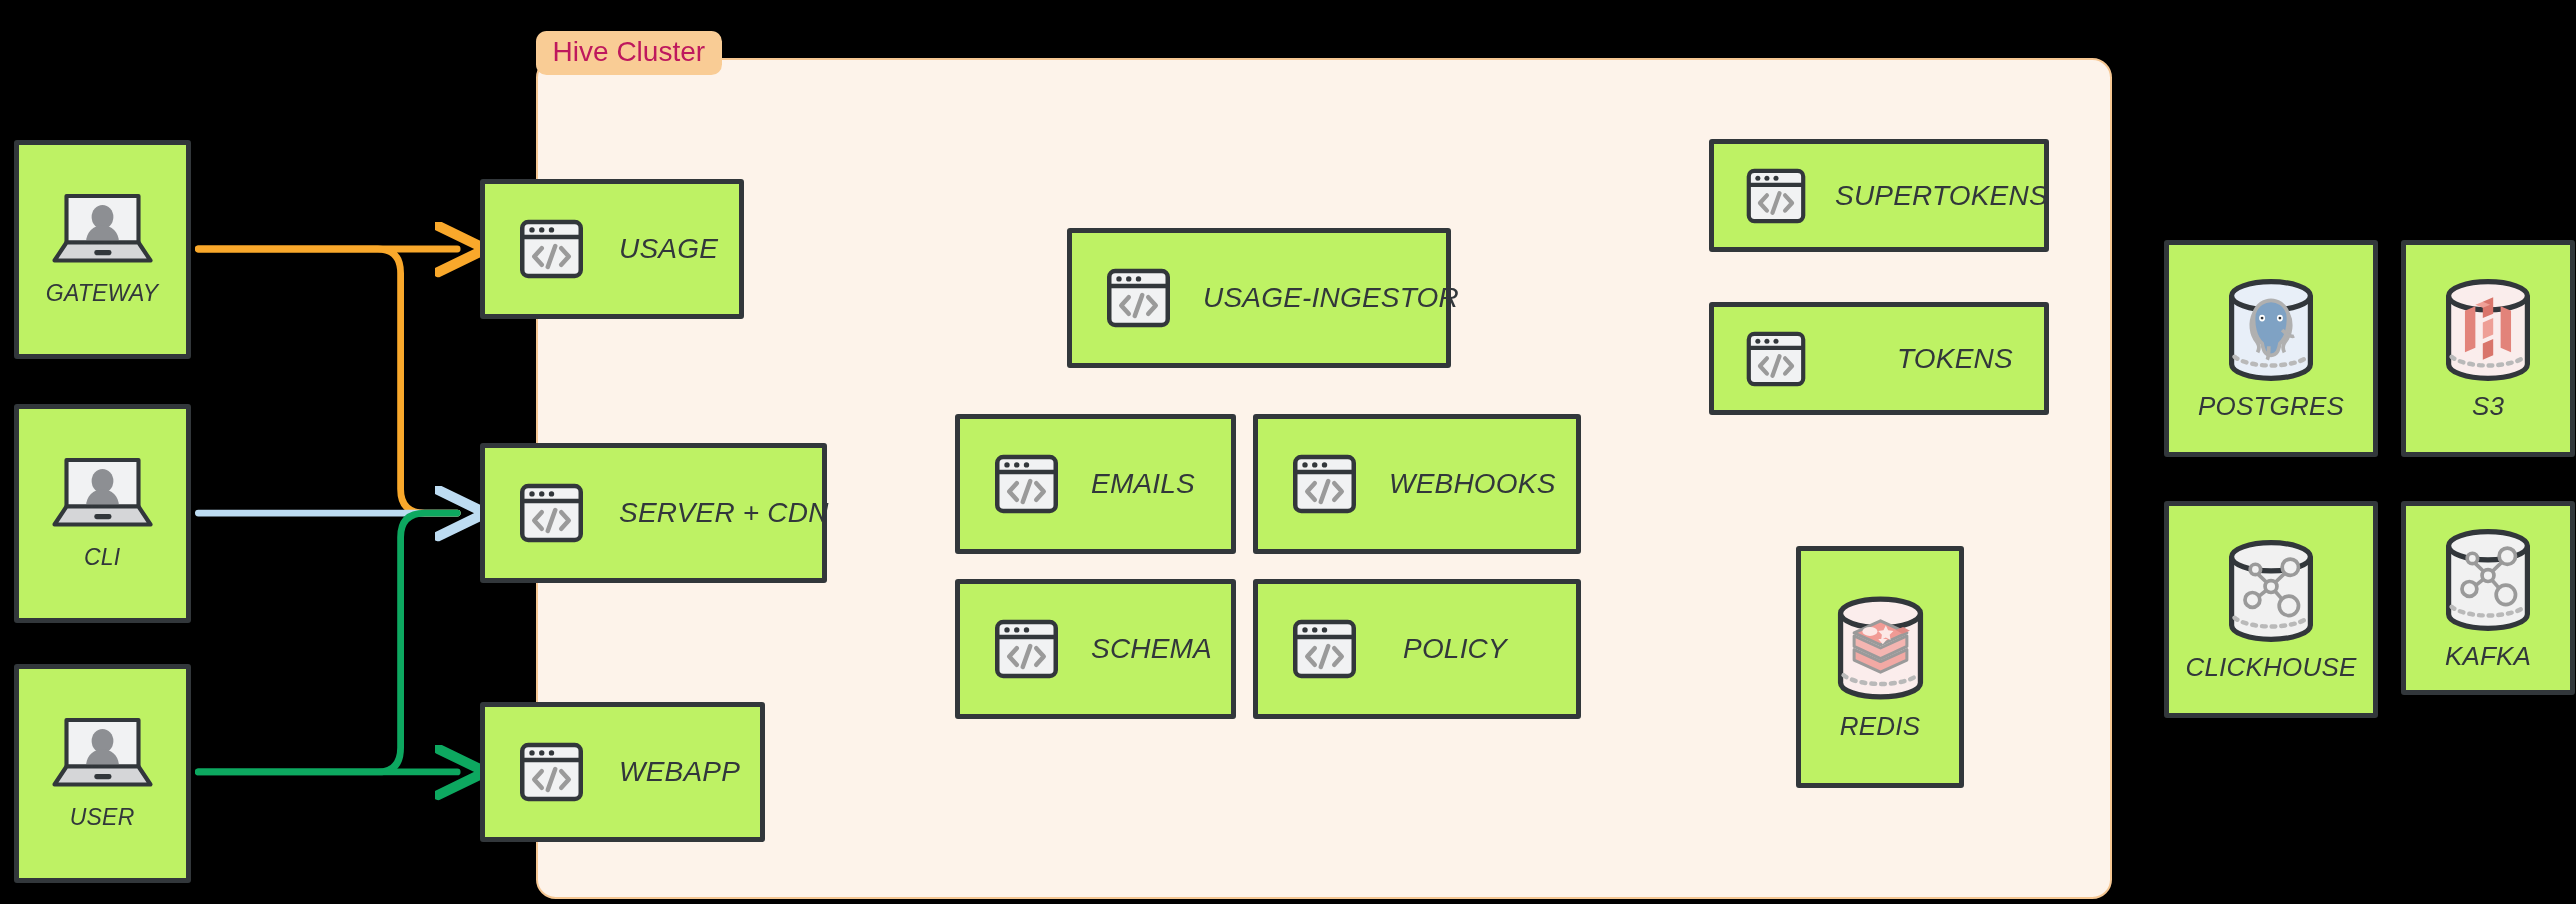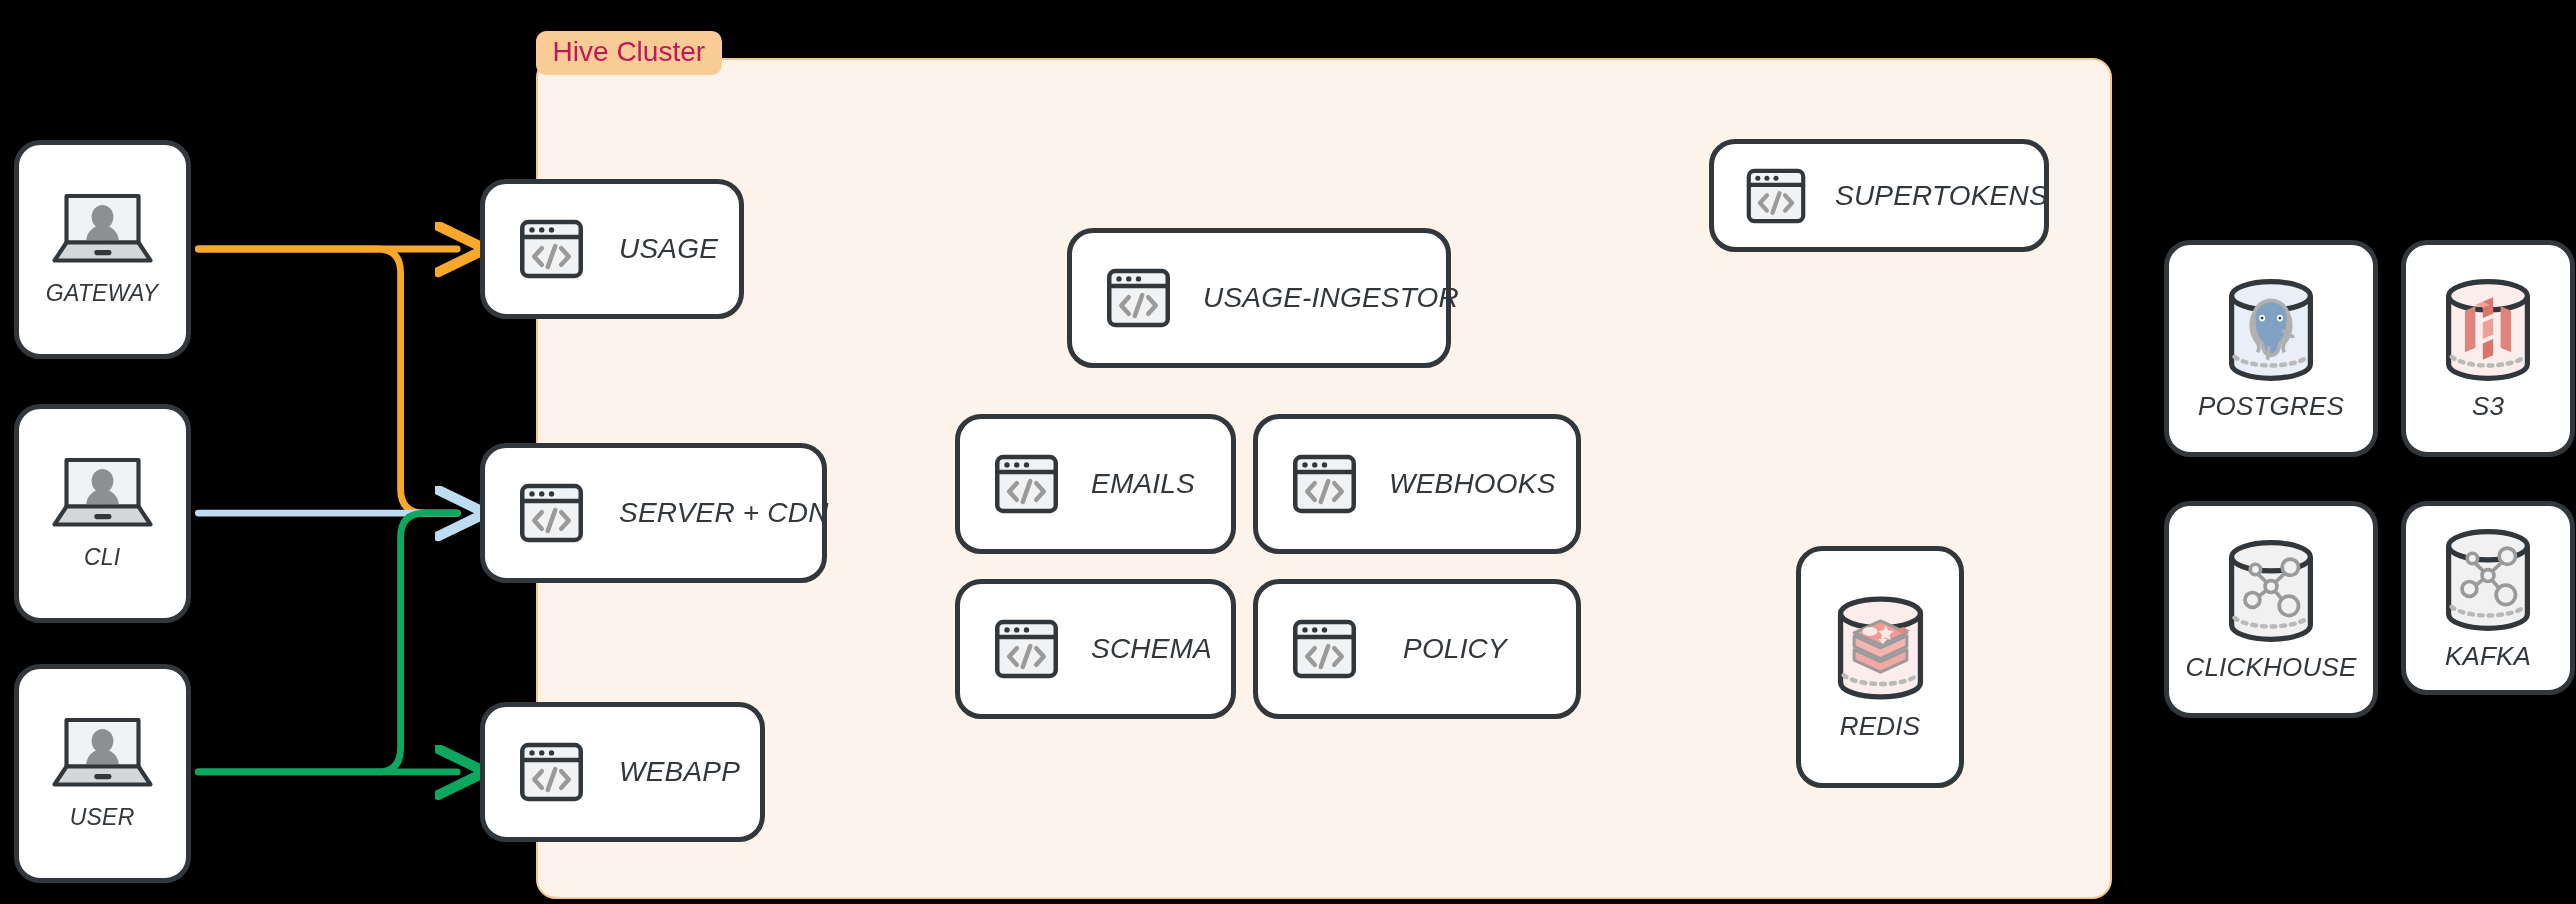--- a/index.html
+++ b/index.html
@@ -7,21 +7,21 @@
   body{
     width:2576px;height:904px;position:relative;overflow:hidden;
     font-family:"Liberation Sans","DejaVu Sans",sans-serif;
     -webkit-font-smoothing:antialiased;
   }
   #stage{position:absolute;inset:0;width:2576px;height:904px;}
 
   
   .node{
     position:absolute;box-sizing:border-box;
-    background:#ffffff;border:5.3px solid #32373B;border-radius:26px;
+    background:#bef264;border:5.3px solid #32373B;border-radius:3px;
     display:flex;align-items:center;
   }
   .node-label{
     font-style:italic;color:#32373B;letter-spacing:0.2px;white-space:nowrap;
   }
 
   
   .client{width:177px;flex-direction:column;justify-content:center;gap:12px;}
   .client .node-label{font-size:23px;}
 
@@ -262,20 +262,35 @@
         <circle cx="30" cy="14.5" r="3.6" fill="#32373B"></circle>
         <circle cx="43" cy="14.5" r="3.6" fill="#32373B"></circle>
         <path d="M30 39 L20 50 L30 61" fill="none" stroke="#9A9A9A" stroke-width="6" stroke-linecap="round" stroke-linejoin="round"></path>
         <path d="M56 39 L66 50 L56 61" fill="none" stroke="#9A9A9A" stroke-width="6" stroke-linecap="round" stroke-linejoin="round"></path>
         <path d="M48 36 L38 64" fill="none" stroke="#9A9A9A" stroke-width="6" stroke-linecap="round"></path>
       </svg>
     </span>
     <span class="node-label" style="margin-left:29px;">SUPERTOKENS</span>
   </div>
 
+  <div class="node svc" style="left:1709px;top:302px;width:340px;height:113px;">
+    <span class="ico" style="margin-left:32px;">
+      <svg class="icon" width="60" height="56" viewBox="0 0 86 80">
+        <rect x="4" y="4" width="78" height="72" rx="8" fill="#F1F2F3" stroke="#32373B" stroke-width="6"></rect>
+        <path d="M4 24 h78" stroke="#32373B" stroke-width="6"></path>
+        <circle cx="17" cy="14.5" r="3.6" fill="#32373B"></circle>
+        <circle cx="30" cy="14.5" r="3.6" fill="#32373B"></circle>
+        <circle cx="43" cy="14.5" r="3.6" fill="#32373B"></circle>
+        <path d="M30 39 L20 50 L30 61" fill="none" stroke="#9A9A9A" stroke-width="6" stroke-linecap="round" stroke-linejoin="round"></path>
+        <path d="M56 39 L66 50 L56 61" fill="none" stroke="#9A9A9A" stroke-width="6" stroke-linecap="round" stroke-linejoin="round"></path>
+        <path d="M48 36 L38 64" fill="none" stroke="#9A9A9A" stroke-width="6" stroke-linecap="round"></path>
+      </svg>
+    </span>
+    <span class="node-label" style="margin-left:91px;">TOKENS</span>
+  </div>
 
   <div class="node store" style="left:1796px;top:546px;width:168px;height:242px;gap:7.5px;">
     <span class="ico">
       <svg class="icon" width="107" height="112" viewBox="0 0 142 148">
         <path d="M18 28 v92 a53 19 0 0 0 106 0 v-92" fill="#FBEDEC" stroke="#32373B" stroke-width="7" stroke-linejoin="round"></path>
         <ellipse cx="71" cy="28" rx="53" ry="19" fill="#FBEDEC" stroke="#32373B" stroke-width="7"></ellipse>
         <path d="M22 110 a53 19 0 0 0 98 0" fill="none" stroke="#B9B9B9" stroke-width="6" stroke-dasharray="5 8" stroke-linecap="round"></path>
         <g>
           <path d="M71 106 L36 90 L36 76 L71 92 L106 76 L106 90 Z" fill="#F2A9A4" stroke="#9A9A9A" stroke-width="4" stroke-linejoin="round"></path>
           <path d="M71 88 L36 72 L36 58 L71 74 L106 58 L106 72 Z" fill="#F4B5B1" stroke="#9A9A9A" stroke-width="4" stroke-linejoin="round"></path>

